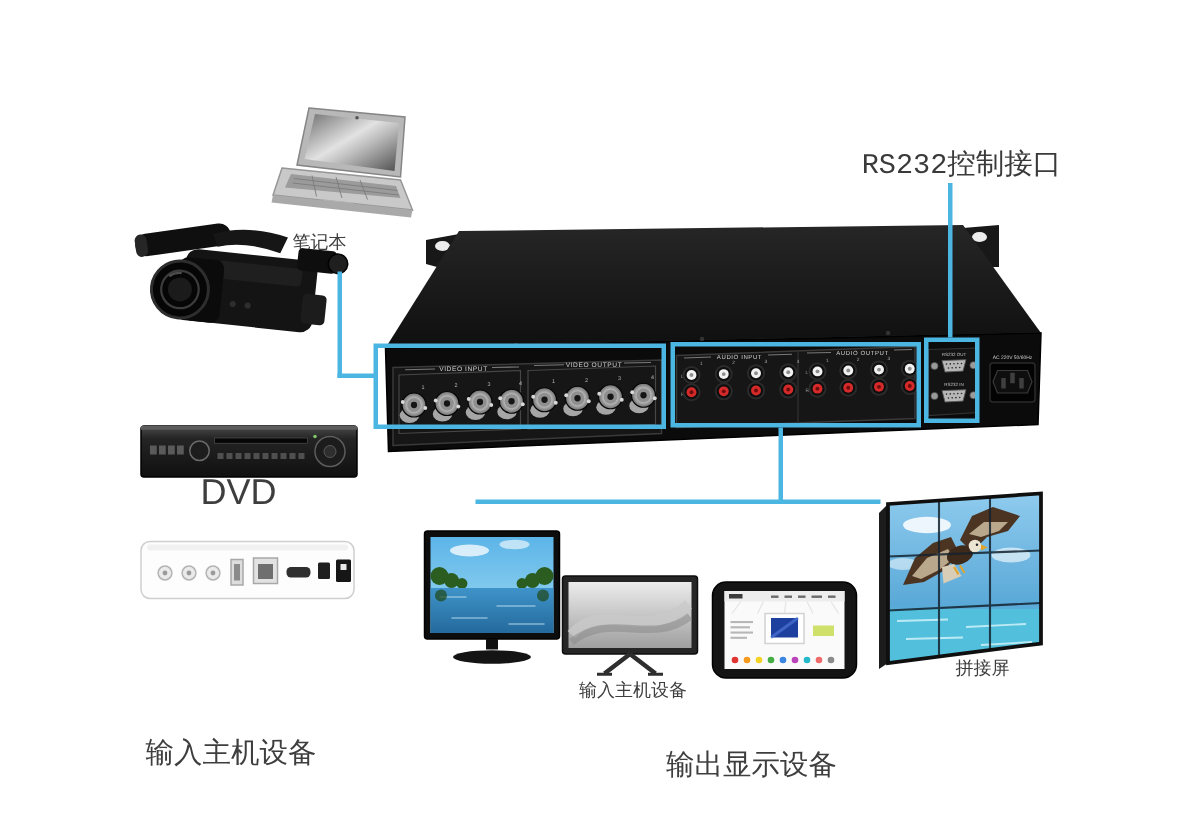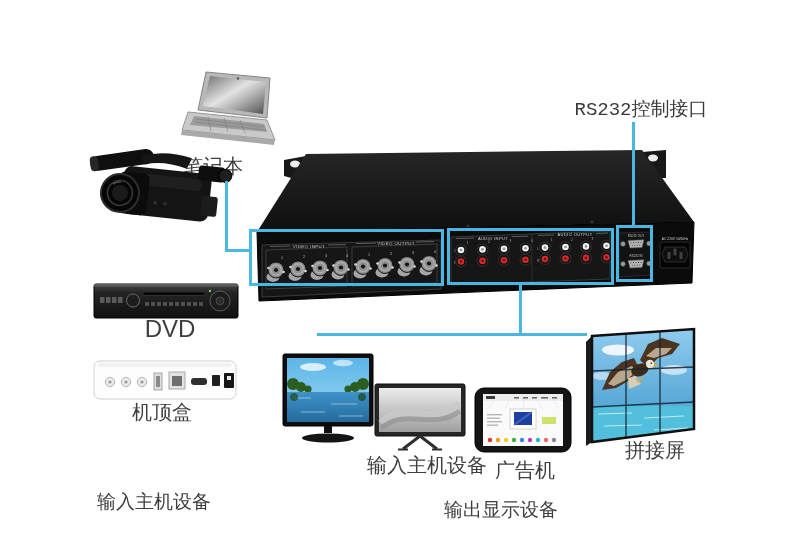--- a/index.html
+++ b/index.html
@@ -1,19 +1,19 @@
 <!DOCTYPE html>
 <html style="--accent: #4cb6e3;"><head>
 <meta charset="utf-8">
 <style>
   html,body{margin:0;padding:0;background:#fff;}
   .canvas{position:relative;width:797px;height:558px;background:#ffffff;overflow:hidden;
           font-family:"Liberation Sans",sans-serif;}
   .abs{position:absolute;}
-  .lbl{position:absolute;color:#3e3e3e;font-size:20px;text-align:center;white-space:nowrap;}
+  .lbl{position:absolute;color:#3e3e3e;font-size:12px;text-align:center;white-space:nowrap;}
   .lbl-sm{font-size:19px;font-family:Liberation Mono, monospace;}
   .lbl-lat{font-size:24px;}
   .bline{position:absolute;background:var(--accent,#4cb6e3);}
   .bbox{position:absolute;border:3px solid var(--accent,#4cb6e3);box-sizing:border-box;background:transparent;}
   svg{display:block;}
   svg text{font-family:"Liberation Sans",sans-serif;}
 </style>
 </head>
 <body>
 
@@ -88,21 +88,21 @@
         <rect x="82" y="21" width="4" height="4"></rect>
       <rect x="88" y="21" width="4" height="4"></rect>
         <rect x="94" y="21" width="4" height="4"></rect>
       <rect x="100" y="21" width="4" height="4"></rect>
         <rect x="106" y="21" width="4" height="4"></rect>
     </g>
     <circle cx="127" cy="20" r="10" fill="#1c1c1c" stroke="#5c5c5c"></circle>
     <circle cx="127" cy="20" r="4" fill="#2e2e2e" stroke="#6a6a6a" stroke-width=".5"></circle>
     <circle cx="117" cy="10" r="1.2" fill="#7cc56a"></circle>
   </svg>
-  <div class="lbl lbl-lat" style="left:115px;top:315px;width:110px">DVD</div>
+  <div class="lbl lbl-lat" style="left:104px;top:315px;width:110px">DVD</div>
 
   <svg class="abs" style="left:92px;top:355px" width="146" height="48" viewBox="0 0 146 48">
     <rect x="2" y="6" width="142" height="38" rx="6" fill="#fdfdfd" stroke="#cfcfcf"></rect>
     <rect x="6" y="8" width="134" height="4" rx="2" fill="#f1f1f1"></rect>
     <g>
       <circle cx="18" cy="27" r="4.6" fill="#eaeaea" stroke="#b4b4b4"></circle>
         <circle cx="18" cy="27" r="1.6" fill="#9a9a9a"></circle>
       <circle cx="34" cy="27" r="4.6" fill="#eaeaea" stroke="#b4b4b4"></circle>
         <circle cx="34" cy="27" r="1.6" fill="#9a9a9a"></circle>
       <circle cx="50" cy="27" r="4.6" fill="#eaeaea" stroke="#b4b4b4"></circle>
@@ -110,21 +110,20 @@
       <rect x="62" y="18" width="8" height="17" fill="#dddddd" stroke="#a8a8a8"></rect>
       <rect x="64" y="21" width="4" height="11" fill="#8b8b8b"></rect>
       <rect x="77" y="17" width="16" height="17" fill="#e2e2e2" stroke="#a8a8a8"></rect>
       <rect x="80" y="21" width="10" height="10" fill="#6f6f6f"></rect>
       <rect x="99" y="23" width="16" height="7" rx="3" fill="#2f2f2f"></rect>
       <rect x="120" y="20" width="8" height="11" rx="1" fill="#1f1f1f"></rect>
       <rect x="132" y="18" width="10" height="15" rx="1" fill="#161616"></rect>
       <rect x="135" y="21" width="4" height="4" fill="#e8e8e8"></rect>
     </g>
   </svg>
-  <div class="lbl" style="left:107px;top:399px;width:110px">机顶盒</div>
 
   <div class="lbl lbl-sm" style="left:97px;top:489px;text-align:right">输入主机设备</div>
 
   <svg class="abs" style="left:248px;top:146px" width="474" height="158" viewBox="0 0 474 158">
     <defs>
       <linearGradient id="gTop" x1="0" y1="0" x2="0" y2="1">
         <stop offset="0" stop-color="#262626"></stop>
           <stop offset="1" stop-color="#0f0f0f"></stop>
       </linearGradient>
       <radialGradient id="gBnc">
@@ -485,21 +484,20 @@
         <circle cx="24" cy="53" r="2.2" fill="#f59a1d"></circle>
       <circle cx="32" cy="53" r="2.2" fill="#f2d324"></circle>
         <circle cx="40" cy="53" r="2.2" fill="#44ad44"></circle>
       <circle cx="48" cy="53" r="2.2" fill="#3a86e0"></circle>
         <circle cx="56" cy="53" r="2.2" fill="#bb44bb"></circle>
       <circle cx="64" cy="53" r="2.2" fill="#25b9c9"></circle>
         <circle cx="72" cy="53" r="2.2" fill="#ef6a6a"></circle>
       <circle cx="80" cy="53" r="2.2" fill="#8a8a8a"></circle>
     </g>
   </svg>
-  <div class="lbl" style="left:470px;top:457px;width:110px">广告机</div>
 
   <svg class="abs" style="left:584px;top:326px" width="114" height="120" viewBox="0 0 114 120">
     <defs>
       <linearGradient id="wallSky" x1="0" y1="0" x2="0" y2="1">
         <stop offset="0" stop-color="#8fcbee"></stop>
           <stop offset=".65" stop-color="#5aa9d8"></stop>
           <stop offset="1" stop-color="#4fc2dd"></stop>
       </linearGradient>
       <clipPath id="wallClip">
           <polygon points="8,10 110,3 110,103 8,116"></polygon>

